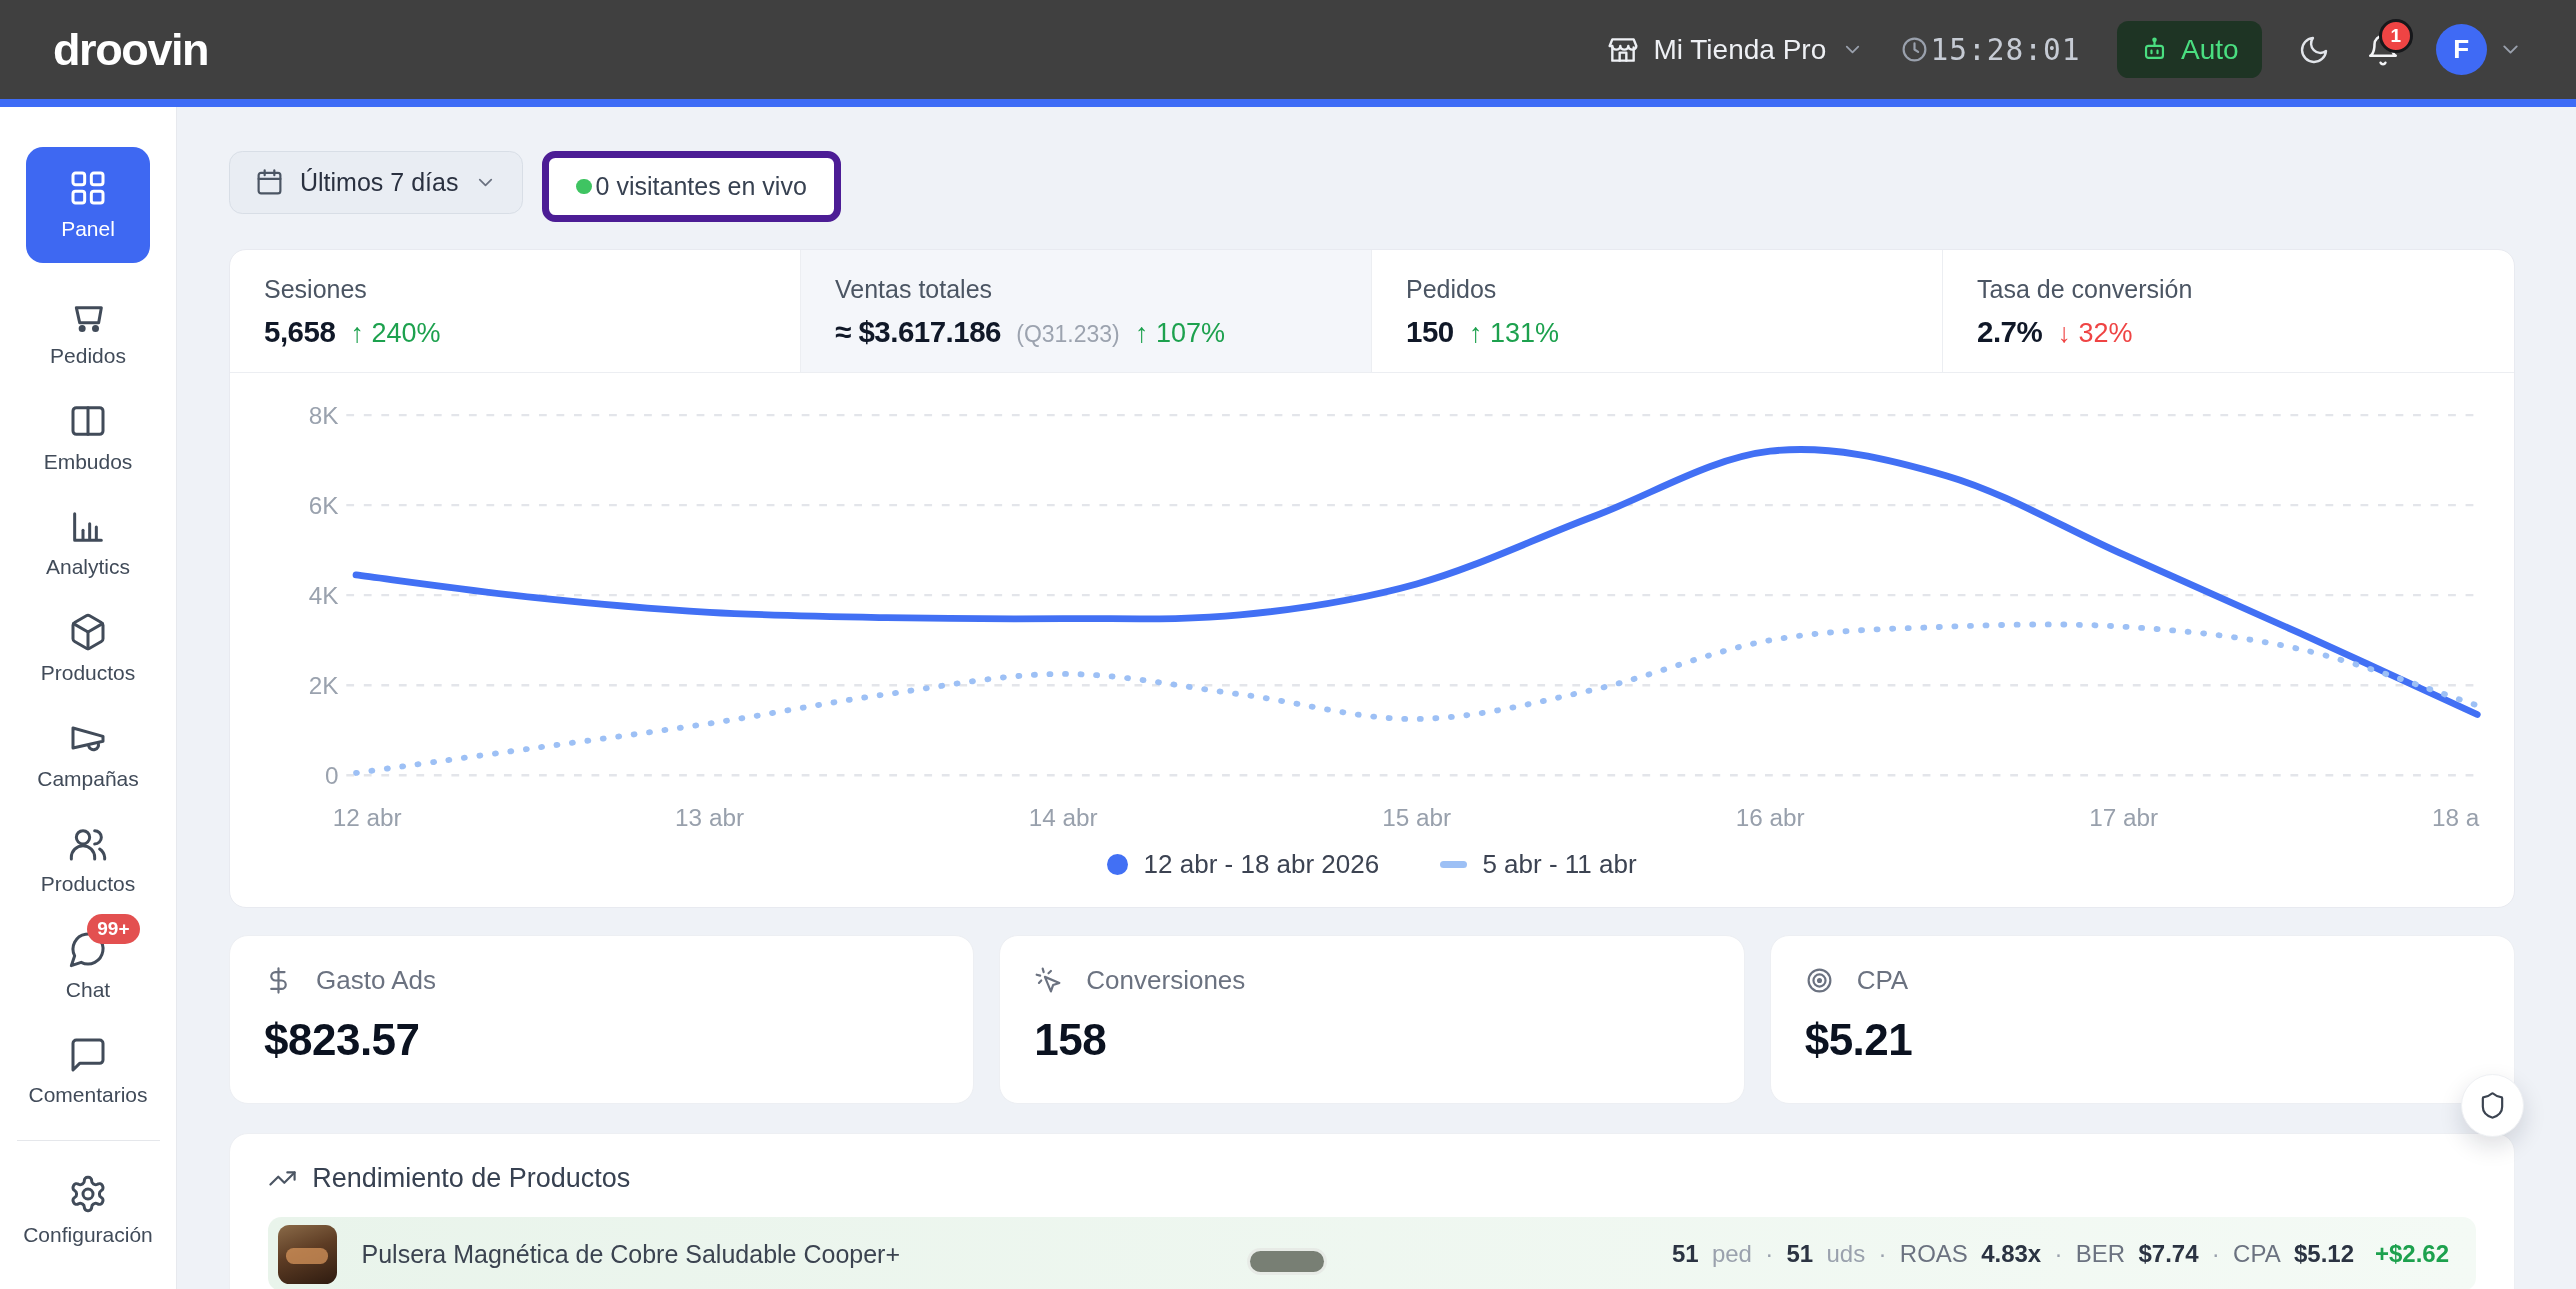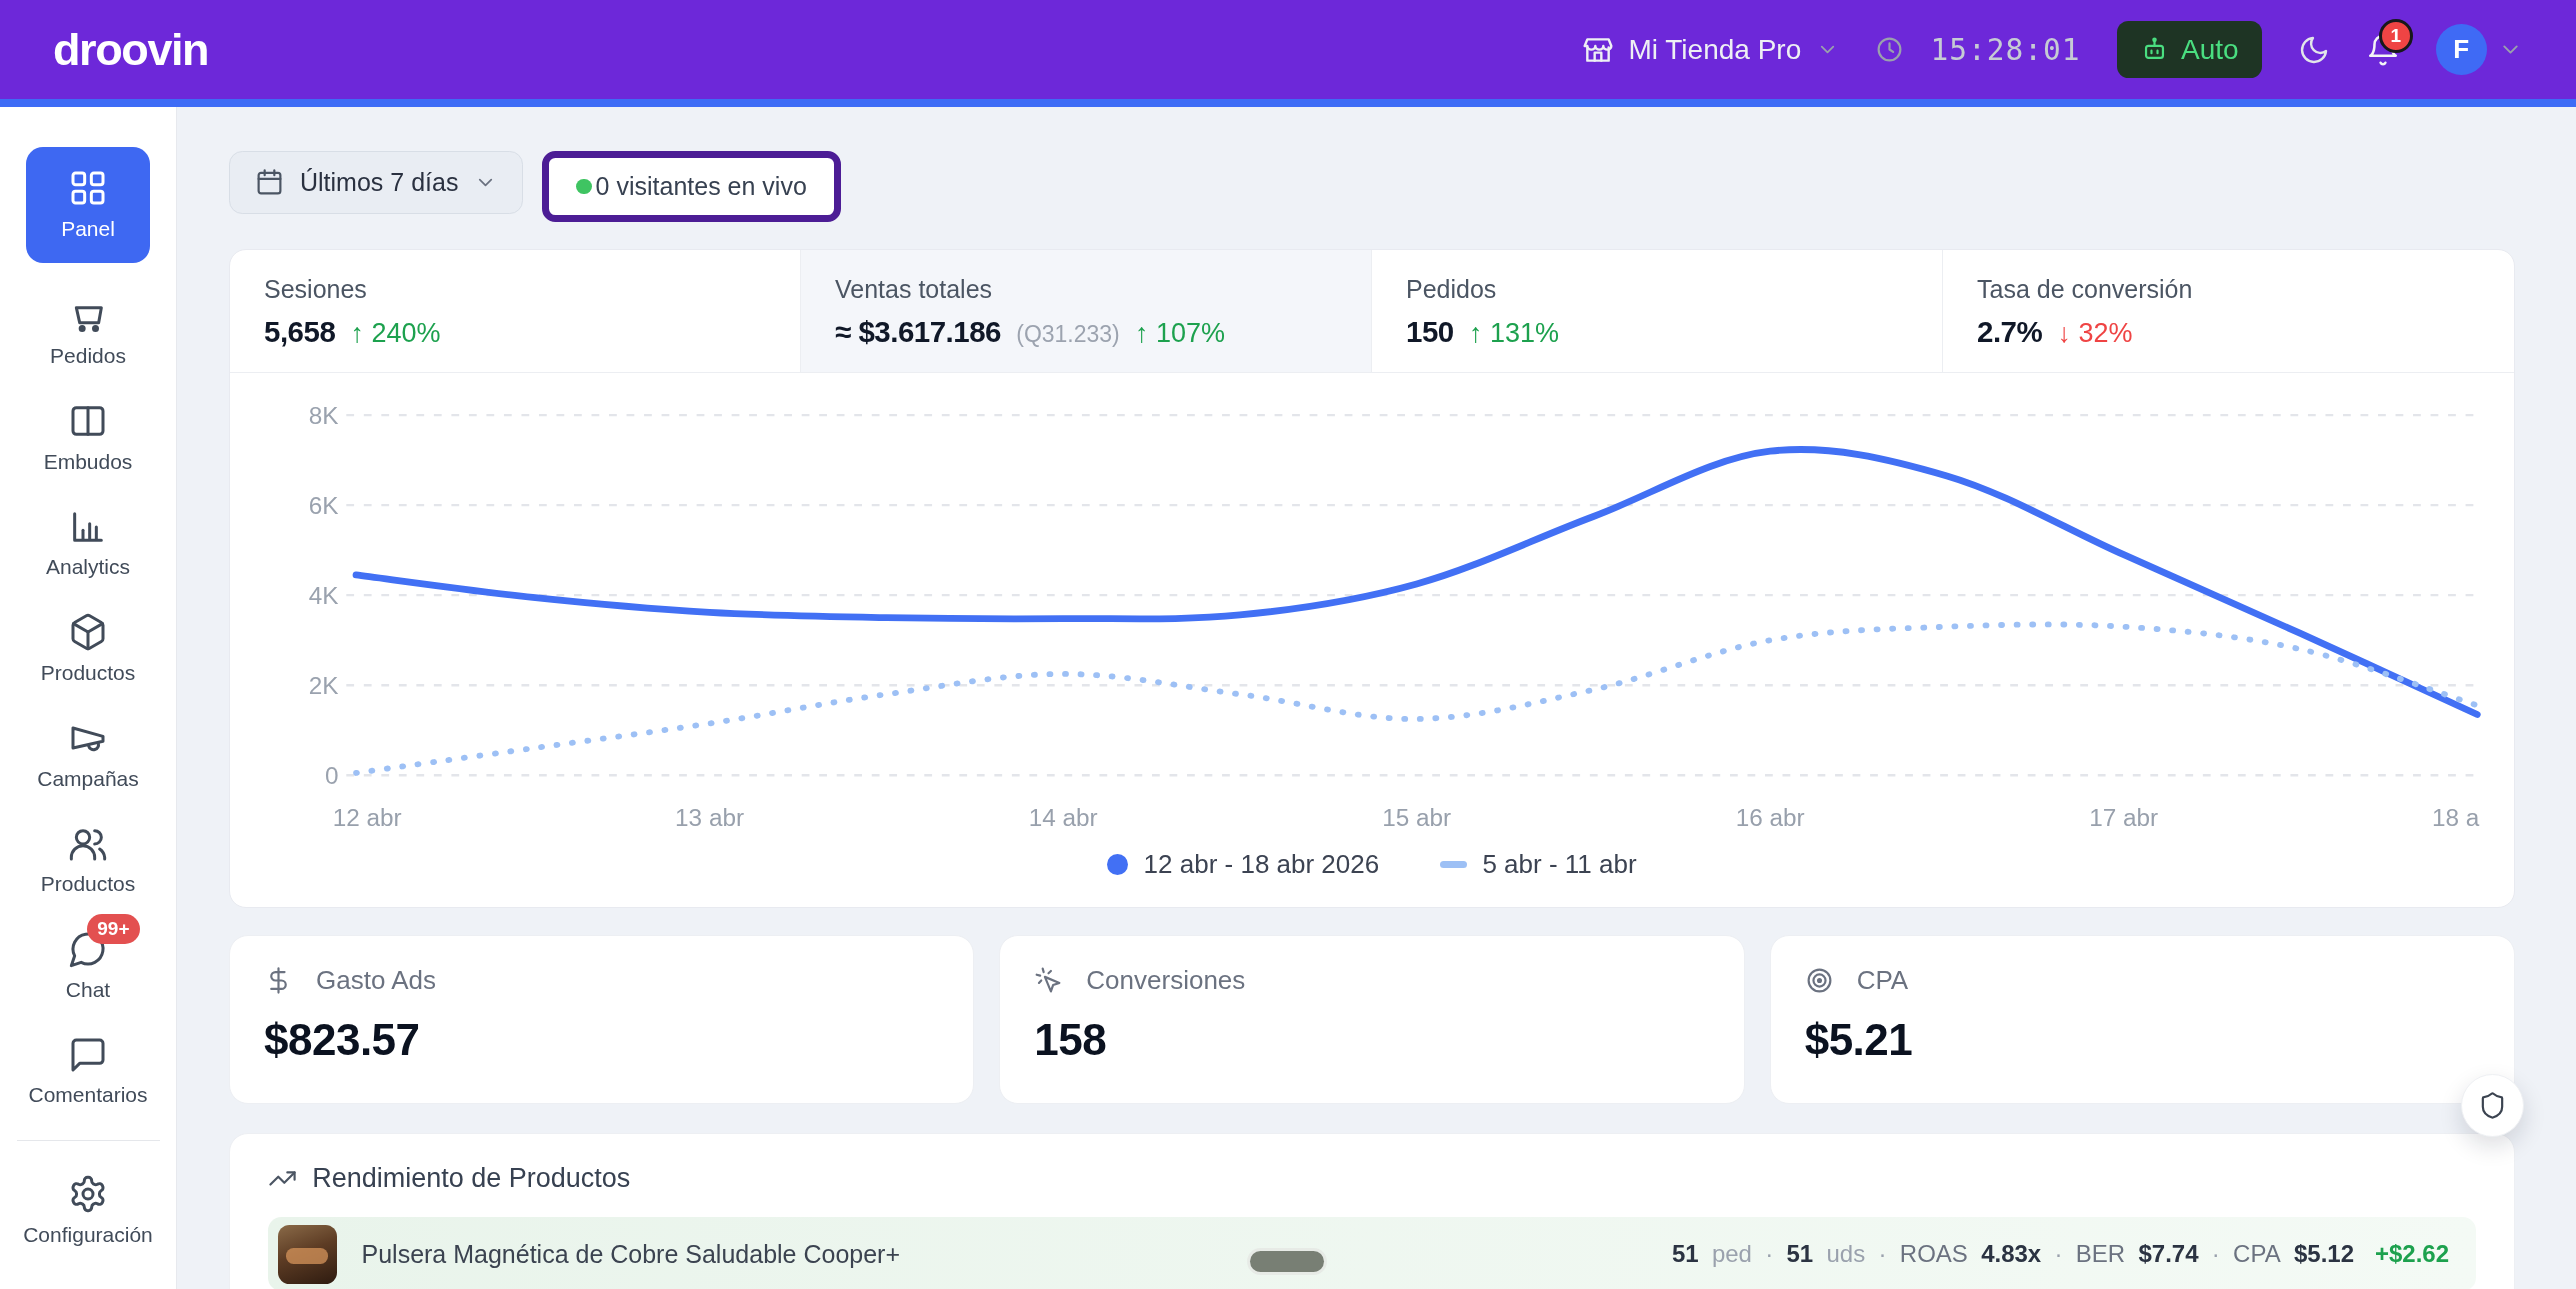--- a/index.html
+++ b/index.html
@@ -1,26 +1,26 @@
 <!DOCTYPE html>
 <html><head>
 <meta charset="utf-8">
 <style>
   * { margin:0; padding:0; box-sizing:border-box; }
   html,body { width:2576px; height:1290px; overflow:hidden; }
   body { font-family:"Liberation Sans", sans-serif; background:#eff2f7; position:relative; }
   svg.ic { display:block; stroke:currentColor; fill:none; stroke-width:1.8; stroke-linecap:round; stroke-linejoin:round; }
 
   
-  .topbar { height:99px; background:#6d28d9; display:flex; align-items:center; padding:0 53px; }
+  .topbar { height:99px; background:#404040; display:flex; align-items:center; padding:0 53px; }
   .logo { color:#fff; font-size:45px; font-weight:700; letter-spacing:-1.4px; }
   .topbar-right { margin-left:auto; display:flex; align-items:center; gap:36px; }
   .store-group { display:flex; align-items:center; gap:14.3px; color:#eef0f4; font-size:28px; cursor:pointer; }
   .store-group .chev { color:#9aa1ad; }
-  .clock-group { display:flex; align-items:center; gap:27px; color:#9aa1ad; }
+  .clock-group { display:flex; align-items:center; gap:2px; color:#9aa1ad; }
   .clock-text { font-family:"DejaVu Sans Mono", monospace; font-size:29.5px; color:#c6cbd4; letter-spacing:1px; }
   .auto-badge { display:flex; align-items:center; gap:12.4px; background:#1e3424; border-radius:11.4px; padding:12.4px 23px; color:#4ade80; font-size:28px; cursor:pointer; }
   .moon-btn { color:#e2e5ea; cursor:pointer; display:flex; }
   .bell-wrap { position:relative; color:#f3f4f6; cursor:pointer; display:flex; }
   .notif-badge { position:absolute; top:-13.3px; right:-13.3px; min-width:34px; height:34px; border-radius:50%; background:#ef4444; color:#fff; font-size:19px; font-weight:700; display:flex; align-items:center; justify-content:center; border:3.8px solid #17181b; }
   .avatar-group { display:flex; align-items:center; gap:11.4px; cursor:pointer; }
   .avatar { width:51px; height:51px; border-radius:50%; background:#3f6af5; color:#fff; font-size:26px; font-weight:700; display:flex; align-items:center; justify-content:center; }
   .avatar-group .chev { color:#9aa1ad; }
   .accent-bar { height:7.6px; background:#3e6cf6; }
 

